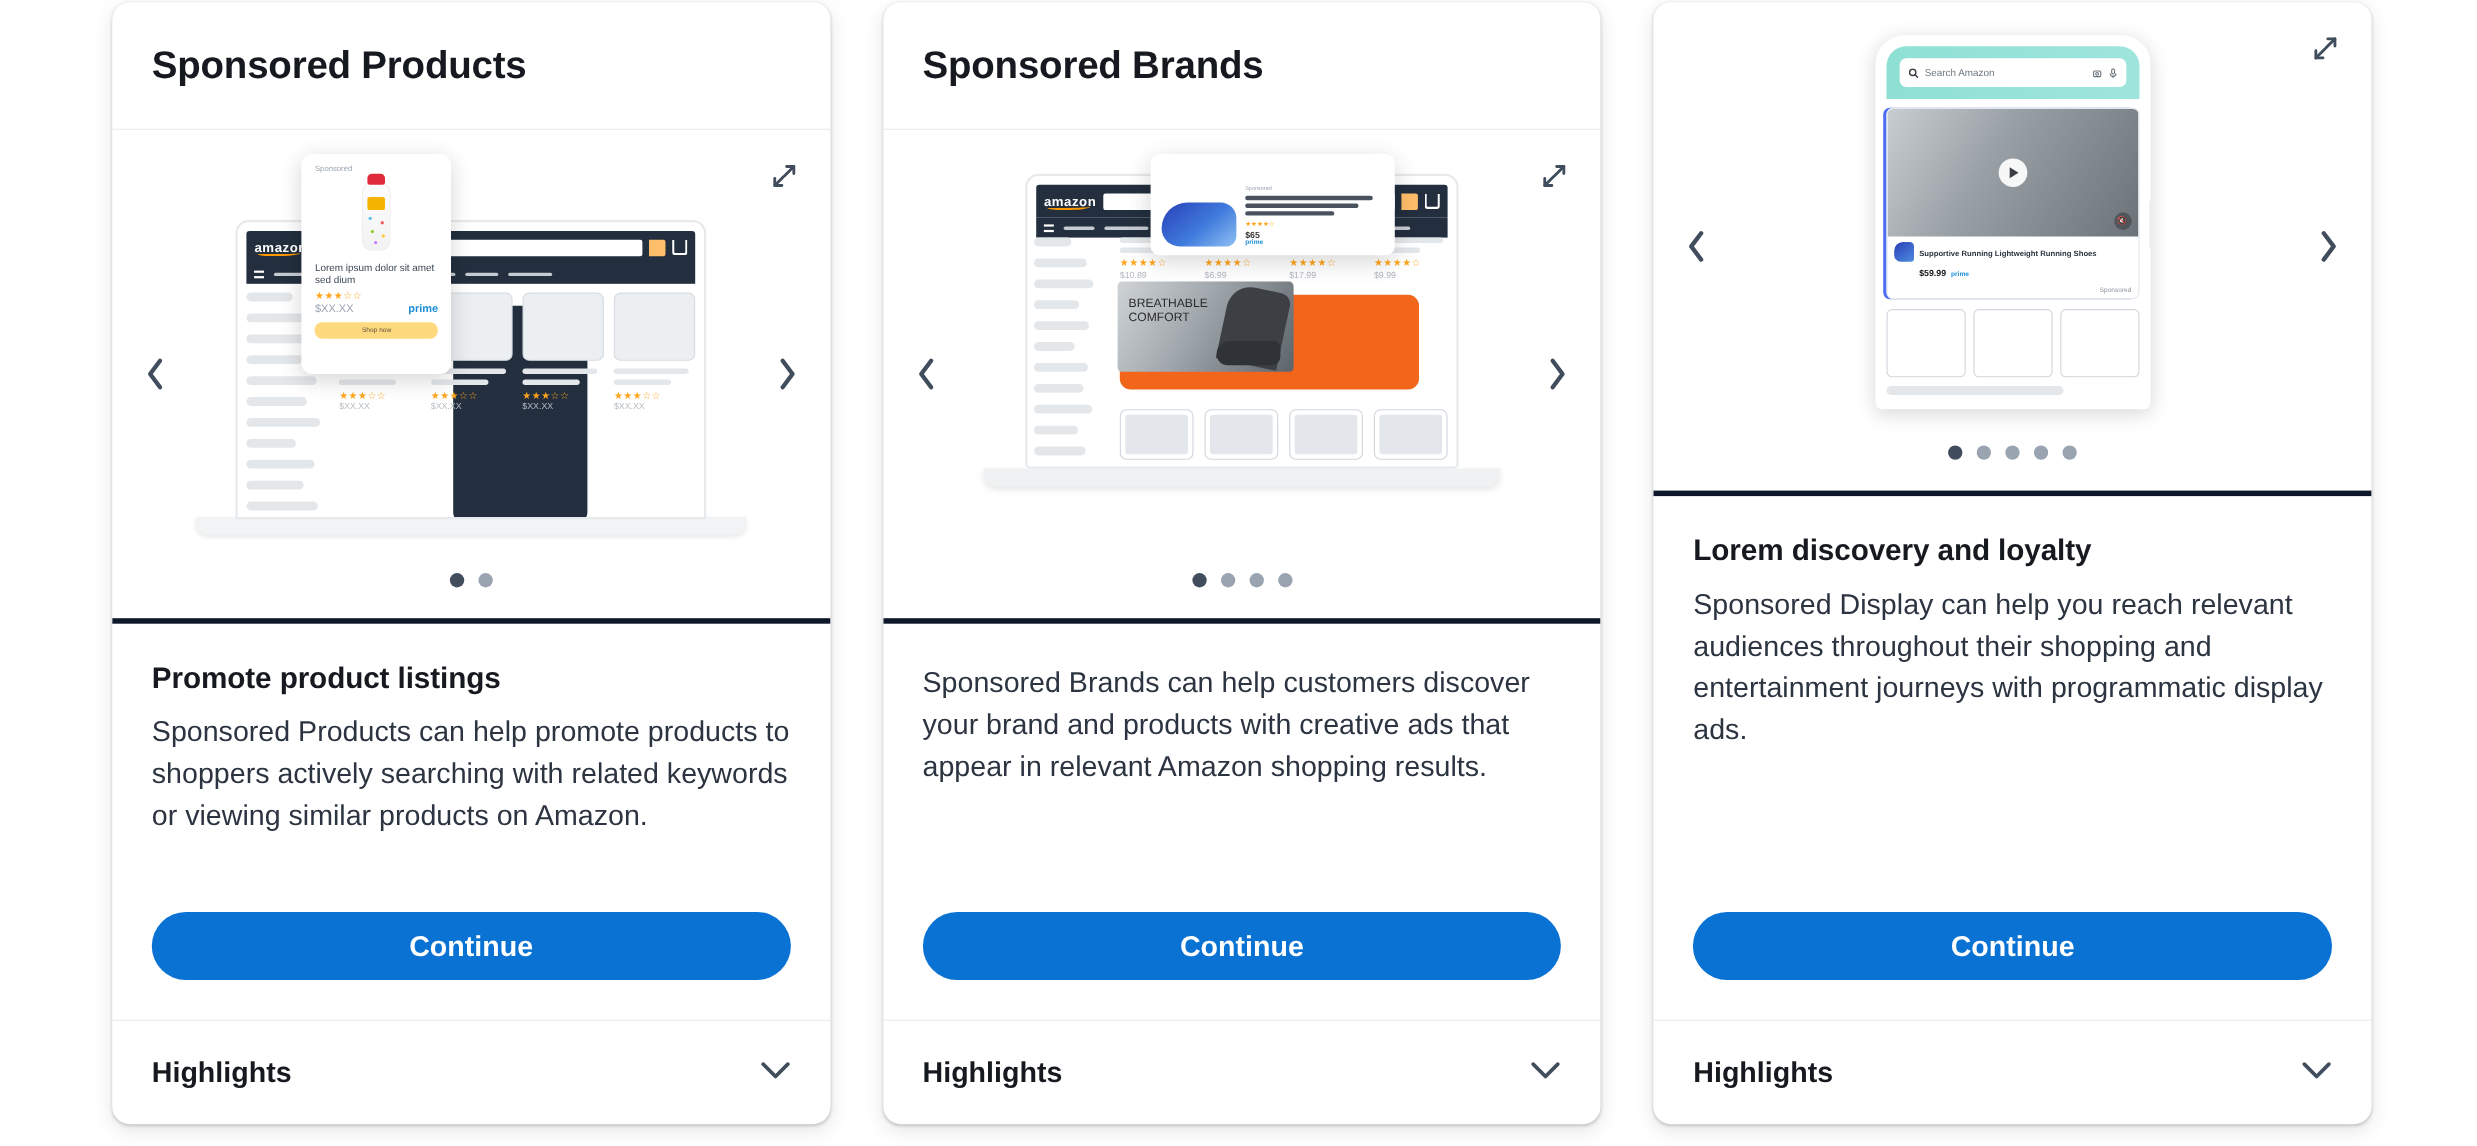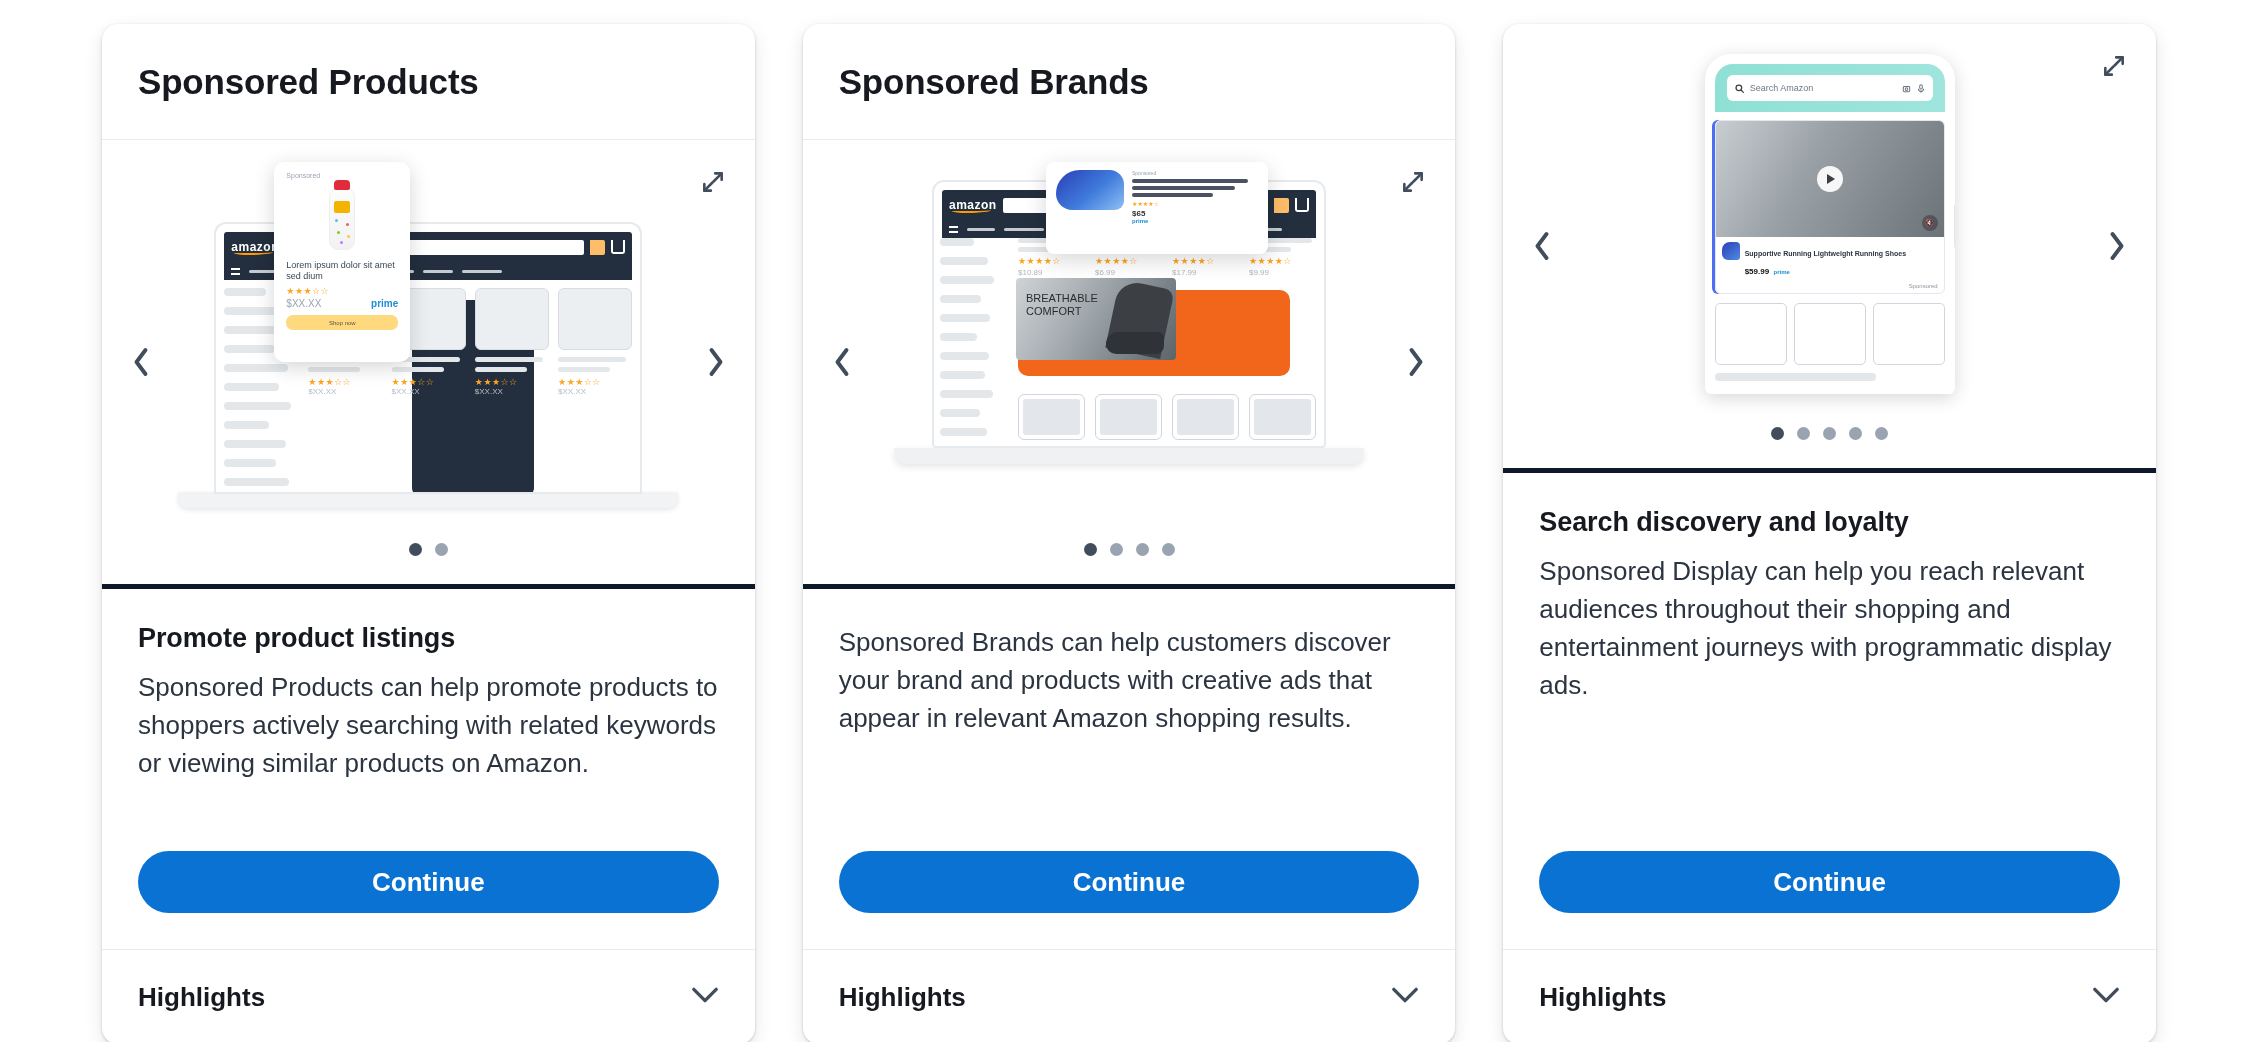--- a/index.html
+++ b/index.html
@@ -8,21 +8,21 @@
     background: #ffffff;
     font-family: "Liberation Sans", sans-serif;
     overflow: hidden;
   }
   .stage {
     position: relative;
     width: 2252px; height: 1042px;
     display: flex;
     align-items: flex-start;
     gap: 48px;
-    padding: 24px 96px 12px 102px;
+    padding: 2px 96px 12px 102px;
   }
   .card {
     position: relative;
     flex: 1 1 0;
     height: 1020px;
     background: #ffffff;
     border-radius: 16px;
     box-shadow: 0 1px 3px rgba(0,0,0,.18), 0 6px 18px rgba(0,0,0,.10);
     display: flex;
     flex-direction: column;
@@ -181,21 +181,21 @@
     position:absolute; left:-2px; top:-12px; width:160px; height:82px; border-radius:4px;
     background:linear-gradient(120deg,#cfd3d6 0%,#9fa6ab 45%,#5d6469 100%);
     overflow:hidden;
   }
   .banner-txt{ position:absolute; left:10px; top:14px; font-size:11px; font-weight:400; color:#2b2b2b; line-height:13px;}
   .bn-leg{ position:absolute; right:8px; top:6px; width:56px; height:70px; background:#3c3f44; border-radius:22px 10px 0 0; transform:rotate(12deg);}
   .bn-shoe{ position:absolute; right:12px; bottom:6px; width:58px; height:22px; background:#2f3337; border-radius:12px 6px 8px 10px;}
   .adcard{
     position:absolute; left:152px; top:-12px; width:222px; height:92px;
     background:#fff; border-radius:8px; box-shadow:0 6px 22px rgba(0,0,0,.16);
-    display:flex; align-items:flex-start; padding:8px 10px; gap:8px;
+    display:flex; align-items:flex-end; padding:8px 10px; gap:8px;
   }
   .ad-shoe{ width:68px; height:40px; background:linear-gradient(140deg,#2a3fb8,#3f7bdc 55%,#8fc0f4); border-radius:26px 16px 10px 18px;}
   .ad-meta{ flex:1; }
   .ad-l{ height:4px; background:#4a5260; border-radius:2px; margin-bottom:3px;}
   .ad-sp{ font-size:5px; color:#9aa4b1; margin-bottom:3px;}
   .ad-stars{ font-size:6px; color:#ffa41c;}
   .ad-pr{ font-size:8px; font-weight:700; color:#333; margin-top:2px;}
   .ad-prime{ font-size:6px; font-weight:700; color:#1c8fd6;}
   .cardrow{ position:absolute; left:84px; right:8px; top:212px; display:flex; gap:10px;}
   .crd{ flex:1; height:46px; border:1px solid #cfd6dd; border-radius:6px; padding:4px;}
@@ -605,21 +605,21 @@
       <div class="dots">
         <span class="dot active"></span>
         <span class="dot"></span>
         <span class="dot"></span>
         <span class="dot"></span>
         <span class="dot"></span>
       </div>
     </div>
 
     <div class="body">
-      <h3 class="body-title">Search discovery and loyalty</h3>
+      <h3 class="body-title">Lorem discovery and loyalty</h3>
       <p class="body-desc">Sponsored Display can help you reach relevant audiences throughout their shopping and entertainment journeys with programmatic display ads.</p>
       <div class="cta-wrap">
         <button class="cta">Continue</button>
       </div>
     </div>
 
     <div class="footer">
       <span class="footer-label">Highlights</span>
       <span>
         <svg width="28" height="18" viewBox="0 0 20 12" fill="none" stroke="#414d5c" stroke-width="2.4" stroke-linecap="round" stroke-linejoin="round">

